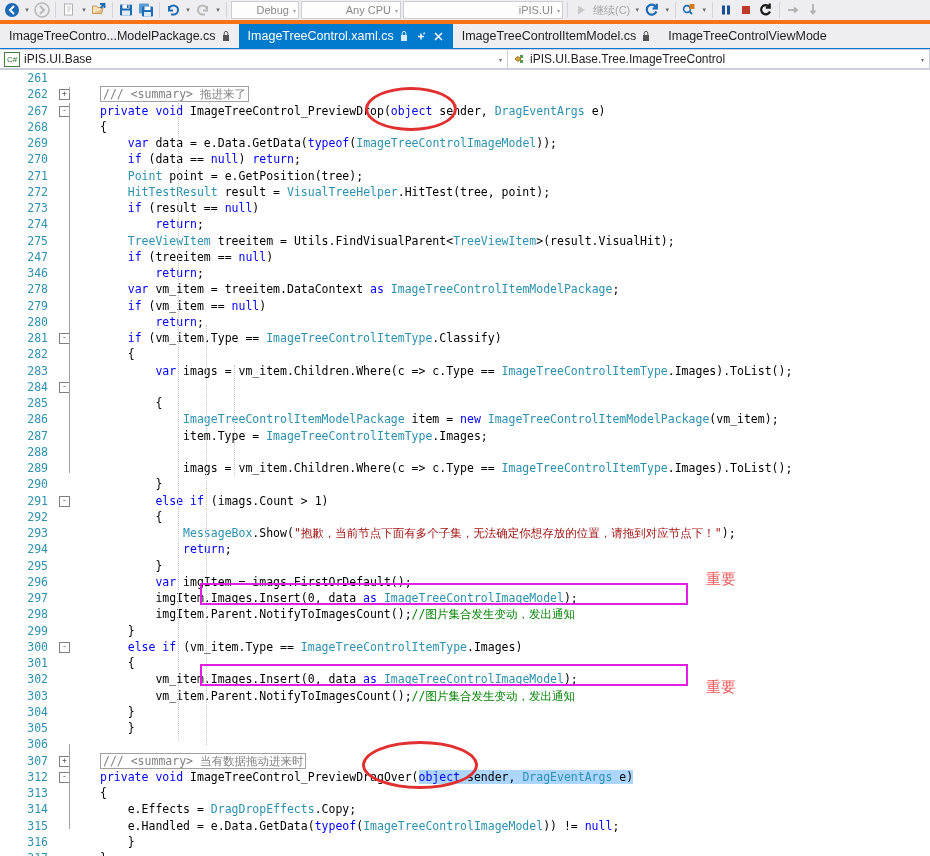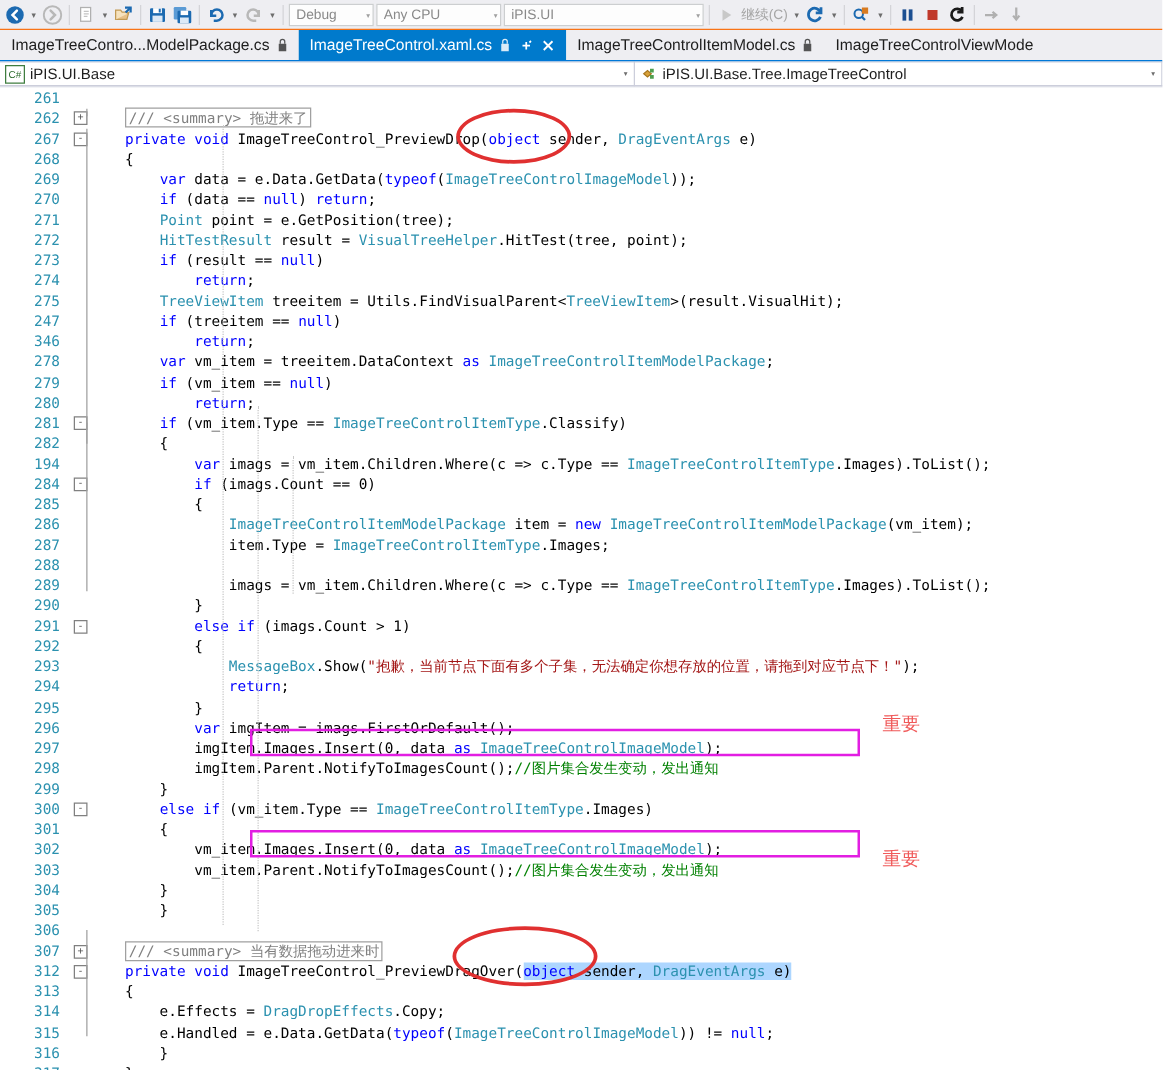--- a/index.html
+++ b/index.html
@@ -10,25 +10,26 @@
     width: 930px; height: 856px;
     font-family: "Liberation Sans", sans-serif;
     overflow: hidden;
     position: relative;
   }
 
   
   .toolbar {
     height: 24px;
     background: #eeeef2;
-    border-bottom: 1px solid #f97316;
+    border-bottom: 4px solid #f97316;
     display: flex;
     align-items: center;
     padding: 0 2px;
     box-sizing: border-box;
+    text-align: right;
   }
   .tb-btn {
     width: 20px; height: 20px;
     display: flex; align-items: center; justify-content: center;
     position: relative;
   }
   .tb-caret {
     width: 10px; height: 20px;
     display: flex; align-items: center; justify-content: center;
     font-size: 7px; color: #6d6d6d;
@@ -467,22 +468,22 @@
       <div class="code-row"><div class="lnum">273</div><div class="gutter-fold"></div><div class="indentline"></div><div class="code-txt">    <span class="kw">if</span> (result == <span class="kw">null</span>)</div></div>
       <div class="code-row"><div class="lnum">274</div><div class="gutter-fold"></div><div class="indentline"></div><div class="code-txt">        <span class="kw">return</span>;</div></div>
       <div class="code-row"><div class="lnum">275</div><div class="gutter-fold"></div><div class="indentline"></div><div class="code-txt">    <span class="typ">TreeViewItem</span> treeitem = Utils.FindVisualParent&lt;<span class="typ">TreeViewItem</span>&gt;(result.VisualHit);</div></div>
       <div class="code-row"><div class="lnum">247</div><div class="gutter-fold"></div><div class="indentline"></div><div class="code-txt">    <span class="kw">if</span> (treeitem == <span class="kw">null</span>)</div></div>
       <div class="code-row"><div class="lnum">346</div><div class="gutter-fold"></div><div class="indentline"></div><div class="code-txt">        <span class="kw">return</span>;</div></div>
       <div class="code-row"><div class="lnum">278</div><div class="gutter-fold"></div><div class="indentline"></div><div class="code-txt">    <span class="kw">var</span> vm_item = treeitem.DataContext <span class="kw">as</span> <span class="typ">ImageTreeControlItemModelPackage</span>;</div></div>
       <div class="code-row"><div class="lnum">279</div><div class="gutter-fold"></div><div class="indentline"></div><div class="code-txt">    <span class="kw">if</span> (vm_item == <span class="kw">null</span>)</div></div>
       <div class="code-row"><div class="lnum">280</div><div class="gutter-fold"></div><div class="indentline"></div><div class="code-txt">        <span class="kw">return</span>;</div></div>
       <div class="code-row"><div class="lnum">281</div><div class="gutter-fold"><div class="fold-box">-</div></div><div class="indentline"></div><div class="code-txt">    <span class="kw">if</span> (vm_item.Type == <span class="typ">ImageTreeControlItemType</span>.Classify)</div></div>
       <div class="code-row"><div class="lnum">282</div><div class="gutter-fold"></div><div class="indentline"></div><div class="code-txt">    {</div></div>
-      <div class="code-row"><div class="lnum">194</div><div class="gutter-fold"></div><div class="indentline"></div><div class="code-txt">        <span class="kw">var</span> imags = vm_item.Children.Where(c =&gt; c.Type == <span class="typ">ImageTreeControlItemType</span>.Images).ToList();</div></div>
-      <div class="code-row"><div class="lnum">284</div><div class="gutter-fold"><div class="fold-box">-</div></div><div class="indentline"></div><div class="code-txt">        <span class="kw">if</span> (imags.Count == 0)</div></div>
+      <div class="code-row"><div class="lnum">283</div><div class="gutter-fold"></div><div class="indentline"></div><div class="code-txt">        <span class="kw">var</span> imags = vm_item.Children.Where(c =&gt; c.Type == <span class="typ">ImageTreeControlItemType</span>.Images).ToList();</div></div>
+      <div class="code-row"><div class="lnum">284</div><div class="gutter-fold"><div class="fold-box">-</div></div><div class="indentline"></div></div>
       <div class="code-row"><div class="lnum">285</div><div class="gutter-fold"></div><div class="indentline"></div><div class="code-txt">        {</div></div>
       <div class="code-row"><div class="lnum">286</div><div class="gutter-fold"></div><div class="indentline"></div><div class="code-txt">            <span class="typ">ImageTreeControlItemModelPackage</span> item = <span class="kw">new</span> <span class="typ">ImageTreeControlItemModelPackage</span>(vm_item);</div></div>
       <div class="code-row"><div class="lnum">287</div><div class="gutter-fold"></div><div class="indentline"></div><div class="code-txt">            item.Type = <span class="typ">ImageTreeControlItemType</span>.Images;</div></div>
       <div class="code-row"><div class="lnum">288</div><div class="gutter-fold"></div><div class="indentline"></div></div>
       <div class="code-row"><div class="lnum">289</div><div class="gutter-fold"></div><div class="indentline"></div><div class="code-txt">            imags = vm_item.Children.Where(c =&gt; c.Type == <span class="typ">ImageTreeControlItemType</span>.Images).ToList();</div></div>
       <div class="code-row"><div class="lnum">290</div><div class="gutter-fold"></div><div class="indentline"></div><div class="code-txt">        }</div></div>
       <div class="code-row"><div class="lnum">291</div><div class="gutter-fold"><div class="fold-box">-</div></div><div class="indentline"></div><div class="code-txt">        <span class="kw">else</span> <span class="kw">if</span> (imags.Count &gt; 1)</div></div>
       <div class="code-row"><div class="lnum">292</div><div class="gutter-fold"></div><div class="indentline"></div><div class="code-txt">        {</div></div>
       <div class="code-row"><div class="lnum">293</div><div class="gutter-fold"></div><div class="indentline"></div><div class="code-txt">            <span class="typ">MessageBox</span>.Show(<span class="str">"抱歉，当前节点下面有多个子集，无法确定你想存放的位置，请拖到对应节点下！"</span>);</div></div>
       <div class="code-row"><div class="lnum">294</div><div class="gutter-fold"></div><div class="indentline"></div><div class="code-txt">            <span class="kw">return</span>;</div></div>

